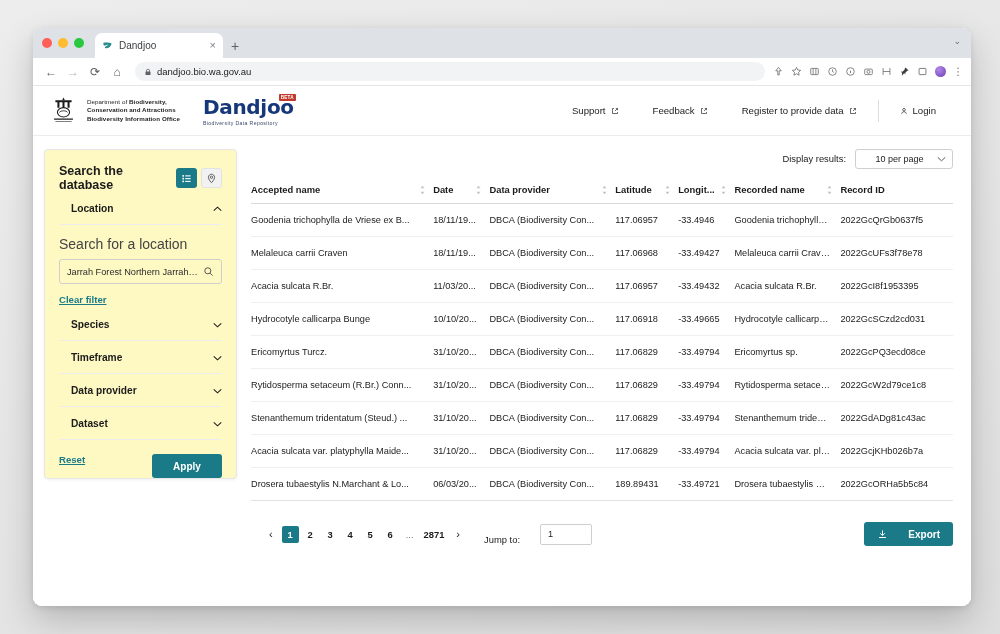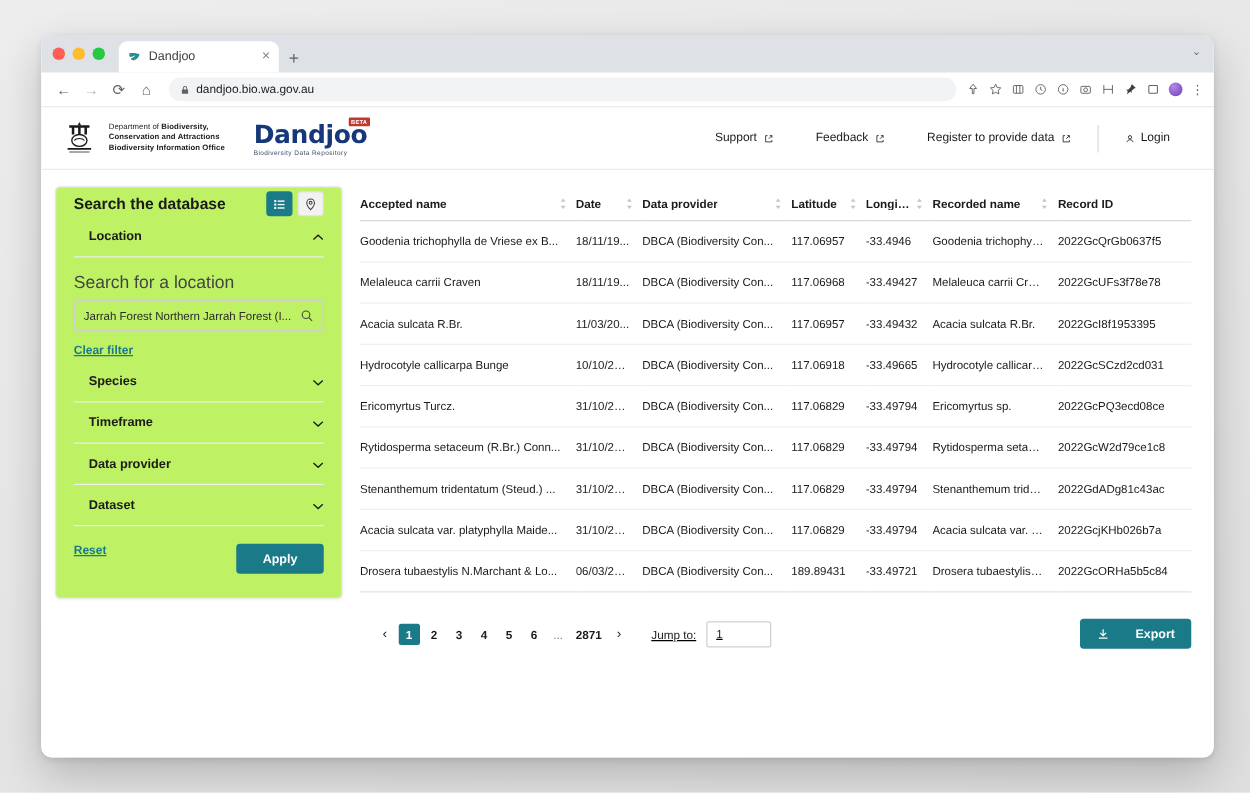--- a/index.html
+++ b/index.html
@@ -93,24 +93,24 @@
     font-size: 9.6px; color: #1b1b1b; text-decoration: none;
     padding: 0 17px; white-space: nowrap;
   }
   .nav-sep { width: 1px; height: 22px; background: #dcdcdc; margin: 0 4px; }
   .ext-ic { width: 8px; height: 8px; }
 
   .body-area { flex: 1; display: flex; background: #fff; overflow: hidden; }
 
   
   .sidebar {
-    width: 230px; margin: 13px 0 0 11px; height: 330px;
-    background: #bef264; border: 1px solid #e6e6e6; border-radius: 4px;
+    width: 193px; margin: 13px 0 0 11px; height: 330px;
+    background: #fef9c3; border: 1px solid #e6e6e6; border-radius: 4px;
     box-shadow: 0 1px 3px rgba(0,0,0,.06);
-    padding: 3px 14px 0 14px; flex: none;
+    padding: 14px 14px 0 14px; flex: none;
   }
   .sb-top { display: flex; align-items: center; }
   .sb-title { font-size: 12.5px; font-weight: 700; color: #1b1b1b; }
   .viewtoggle { margin-left: auto; display: flex; gap: 4px; }
   .vbtn {
     width: 21px; height: 20px; border-radius: 3px;
     display: flex; align-items: center; justify-content: center;
   }
   .vbtn.active { background: #1a7a88; }
   .vbtn.inactive { background: #f2f2f2; border: 1px solid #e2e2e2; }
@@ -169,21 +169,21 @@
   .pagination-row { display: flex; align-items: center; margin-top: 21px; padding-left: 12px; }
   .pager { display: flex; align-items: center; gap: 3px; }
   .parrow { font-size: 11px; color: #1b1b1b; padding: 0 6px; }
   .pnum {
     min-width: 17px; height: 17px; border-radius: 2px;
     display: flex; align-items: center; justify-content: center;
     font-size: 9.4px; font-weight: 700; color: #1b1b1b; padding: 0 3px;
   }
   .pnum.active { background: #1a7a88; color: #fff; }
   .pell { font-size: 9.4px; color: #777; padding: 0 4px; }
-  .jump { display: flex; align-items: center; gap: 8px; margin-left: 18px; text-decoration: underline; }
+  .jump { display: flex; align-items: flex-end; gap: 20px; margin-left: 18px; }
   .jump-label { font-size: 9.4px; color: #1b1b1b; }
   .jump-input {
     width: 52px; height: 21px; border: 1px solid #cfcfcf; border-radius: 2px;
     font-size: 9.2px; color: #1b1b1b; display: flex; align-items: center; padding-left: 7px;
   }
   .export {
     margin-left: auto; background: #1a7a88; color: #fff; border: 0; border-radius: 3px;
     height: 24px; padding: 0 13px; font-size: 10px; font-weight: 700;
     display: flex; align-items: center; gap: 20px;
     font-family: "Liberation Sans", sans-serif;
@@ -386,20 +386,29 @@
               </svg>
           </div>
 
           <div class="sb-actions">
             <a class="reset" href="#">Reset</a>
             <button class="apply">Apply</button>
           </div>
         </div>
 
         <div class="main">
+          <div class="display-row">
+            <span class="display-label">Display results:</span>
+            <div class="display-select">
+              <span>10 per page</span>
+              <svg class="chev" viewBox="0 0 12 8">
+                  <path d="M1 1.8L6 6.4l5-4.6" fill="none" stroke="#555" stroke-width="1.3"></path>
+                </svg>
+            </div>
+          </div>
 
           <table>
             <colgroup>
               <col style="width:27.5%">
                 <col style="width:8.5%">
                 <col style="width:19%">
               <col style="width:9.5%">
                 <col style="width:8.5%">
                 <col style="width:16%">
                 <col style="width:17%">

